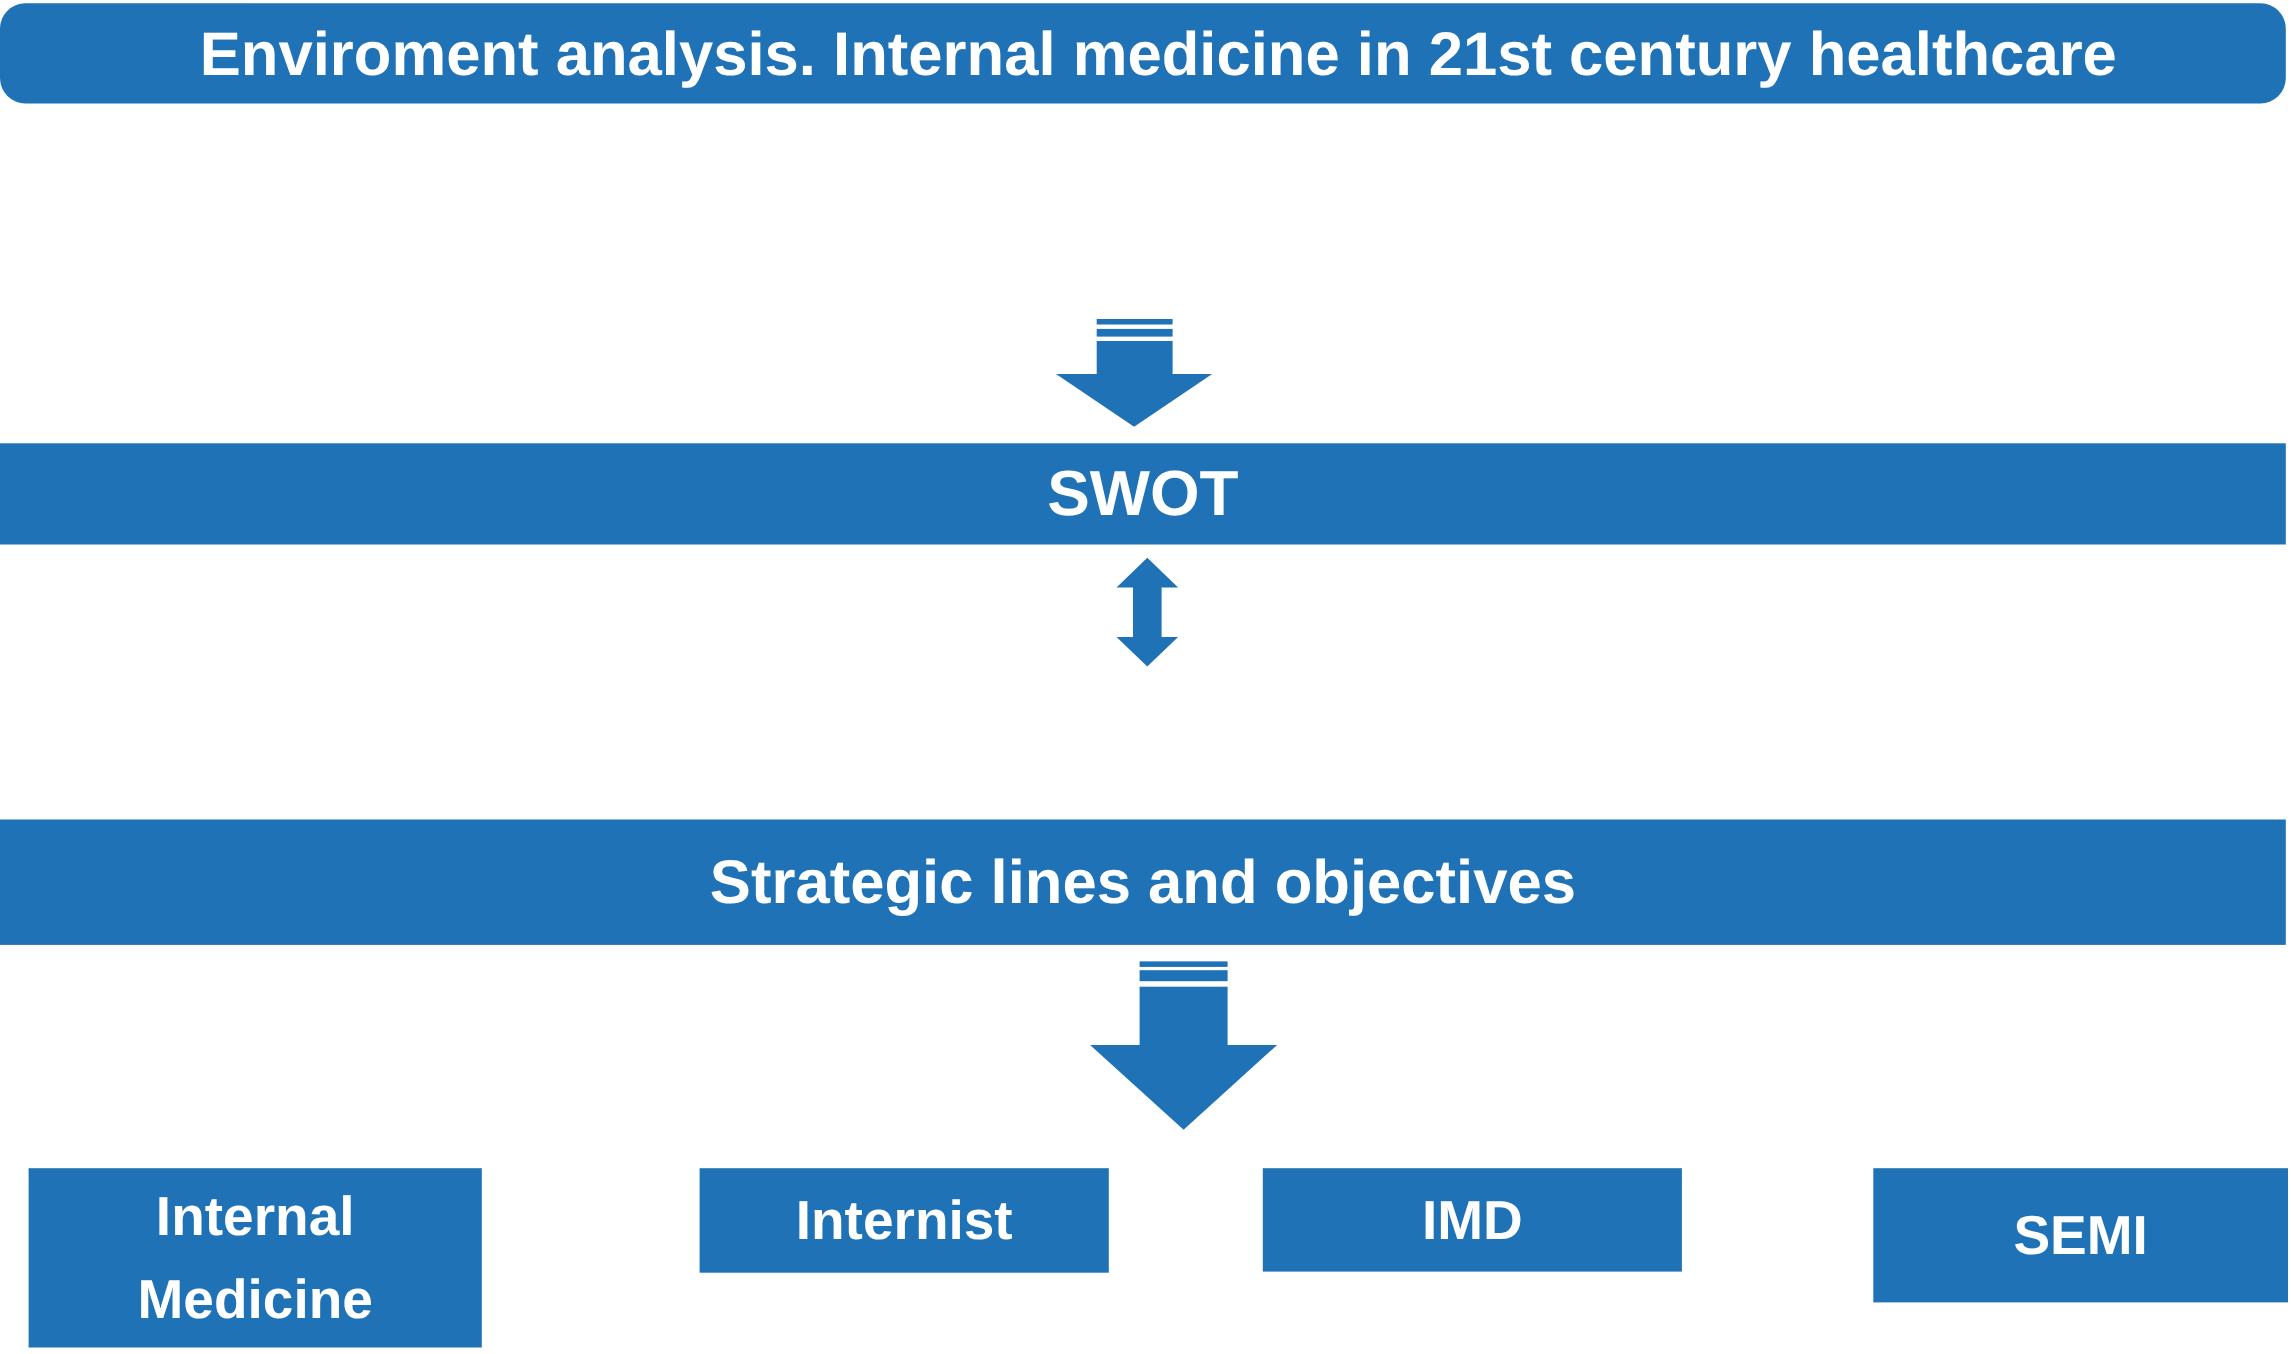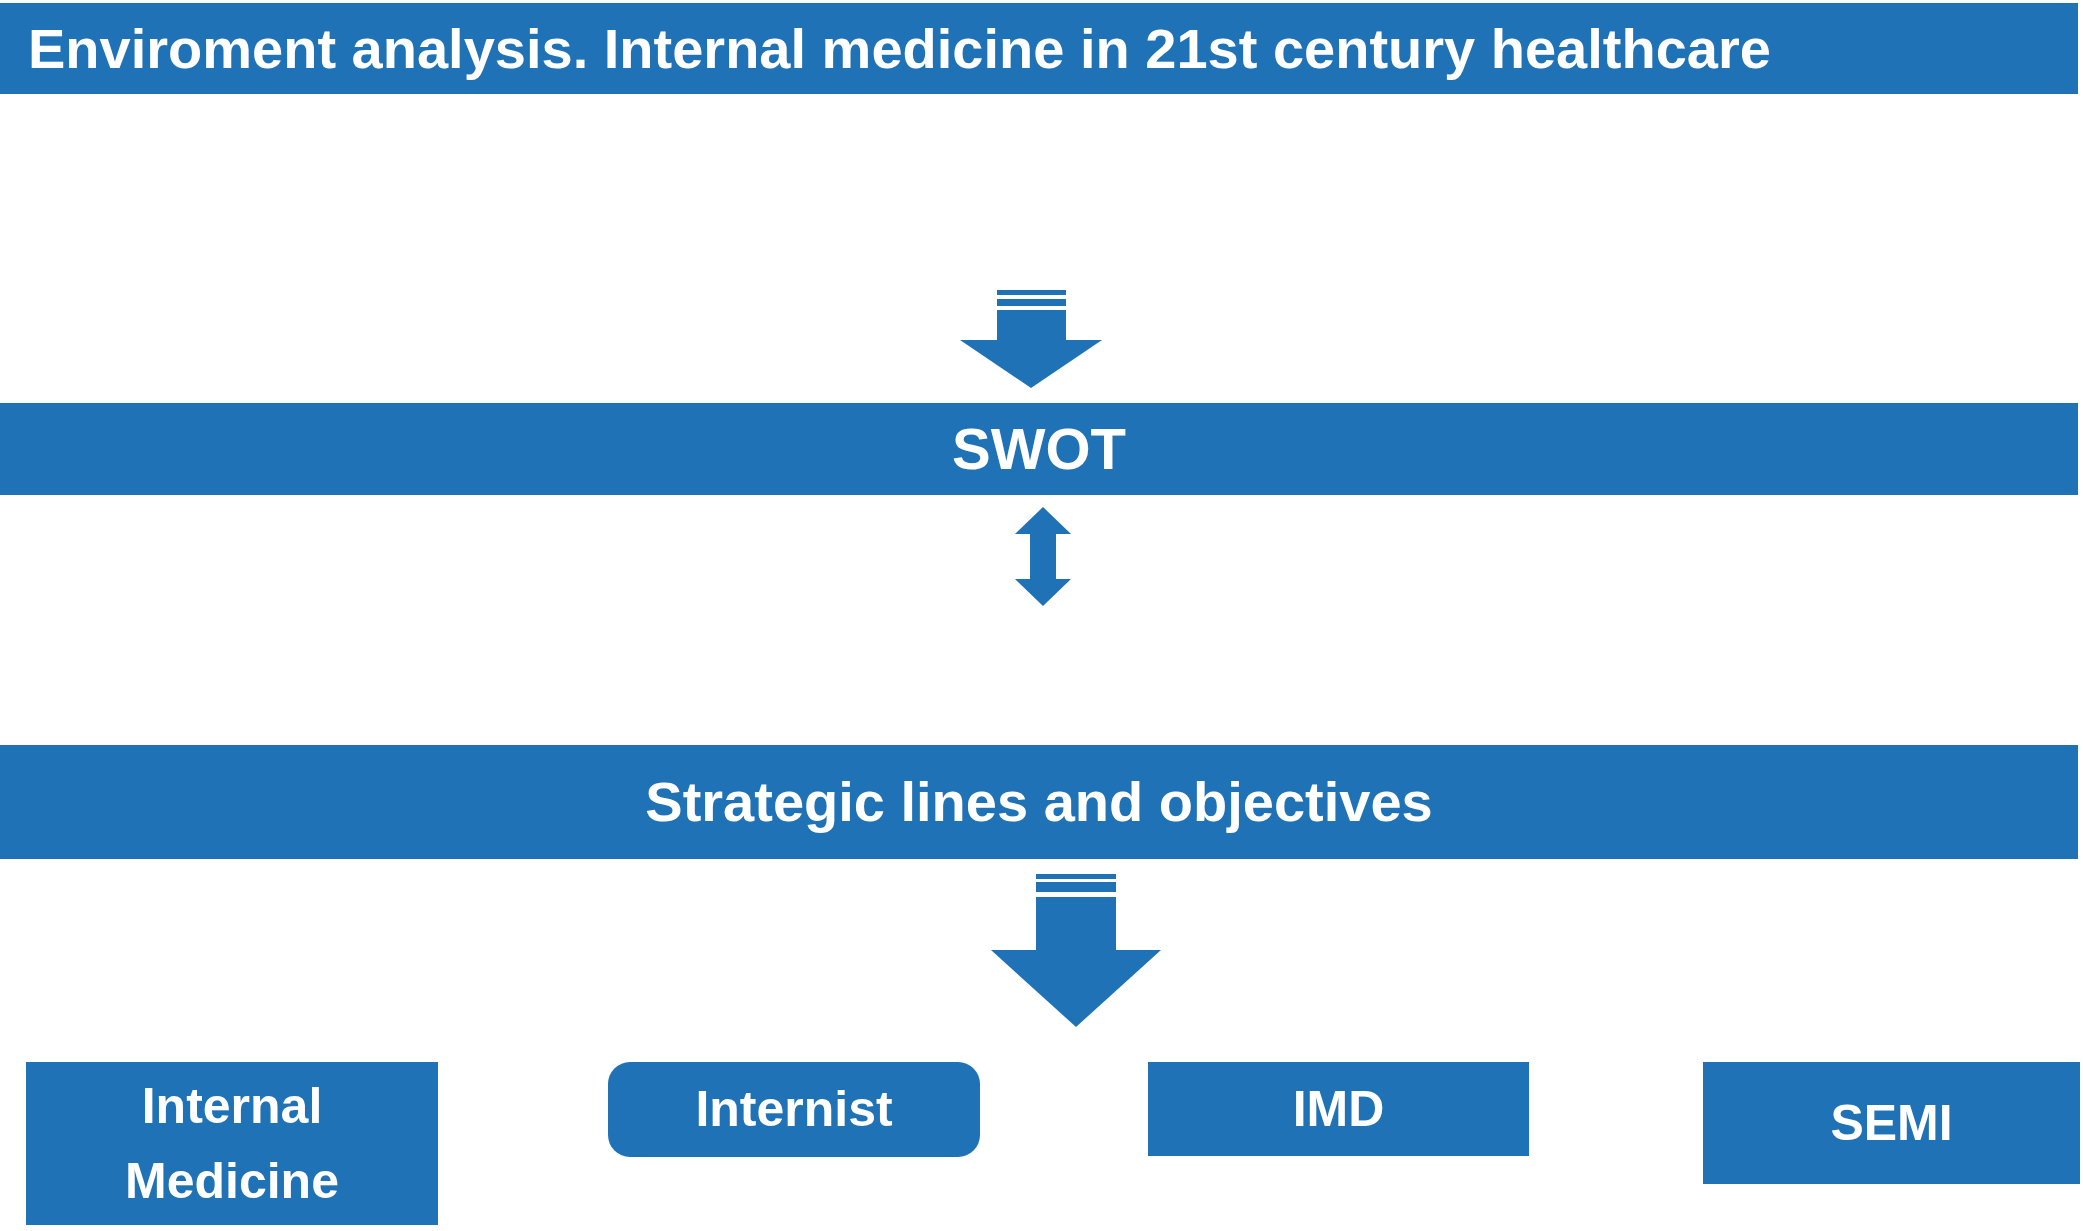--- a/index.html
+++ b/index.html
@@ -15,21 +15,21 @@
   }
   .stage{
     position:relative;width:2083px;height:1231px;background:var(--bg);
   }
   .banner{
     position:absolute;left:0;width:2078px;
     background:var(--accent);color:var(--on-accent);
     display:flex;align-items:center;
     font-weight:700;font-size:56px;line-height:1;
   }
-  .banner.align-left{justify-content:flex-start;padding-left:28px;}
+  .banner.align-left{justify-content:center;padding-left:28px;border-radius:23px;}
   .banner.align-center{justify-content:center;text-align:left;}
   .banner .banner-text{white-space:nowrap;}
   .node{
     position:absolute;background:var(--accent);color:var(--on-accent);
     display:flex;align-items:center;justify-content:center;
     font-weight:700;font-size:50px;line-height:1.5;text-align:center;
     padding:0 10px;
   }
   .arrow-part{position:absolute;background:var(--accent);}
   .icon-box{position:absolute;}
@@ -81,21 +81,21 @@
     <div class="arrow-part" style="left:45px;top:0;width:80px;height:5px;"></div>
     <div class="arrow-part" style="left:45px;top:8px;width:80px;height:10px;"></div>
     <div class="arrow-part" style="left:45px;top:23px;width:80px;height:53px;"></div>
     <div class="tri tri-down" style="left:0;top:76px;border-left-width:85px;border-right-width:85px;border-top-width:77px;"></div>
   </div>
 
   <div class="node" style="left:26px;top:1062px;width:412px;height:163px;">
     <span>Internal Medicine</span>
   </div>
 
-  <div class="node" style="left:608px;top:1062px;width:372px;height:95px;border-radius:22px;">
+  <div class="node" style="left:636px;top:1062px;width:372px;height:95px;">
     <span>Internist</span>
   </div>
 
   <div class="node" style="left:1148px;top:1062px;width:381px;height:94px;">
     <span>IMD</span>
   </div>
 
   <div class="node" style="left:1703px;top:1062px;width:377px;height:122px;">
     <span>SEMI</span>
   </div>

